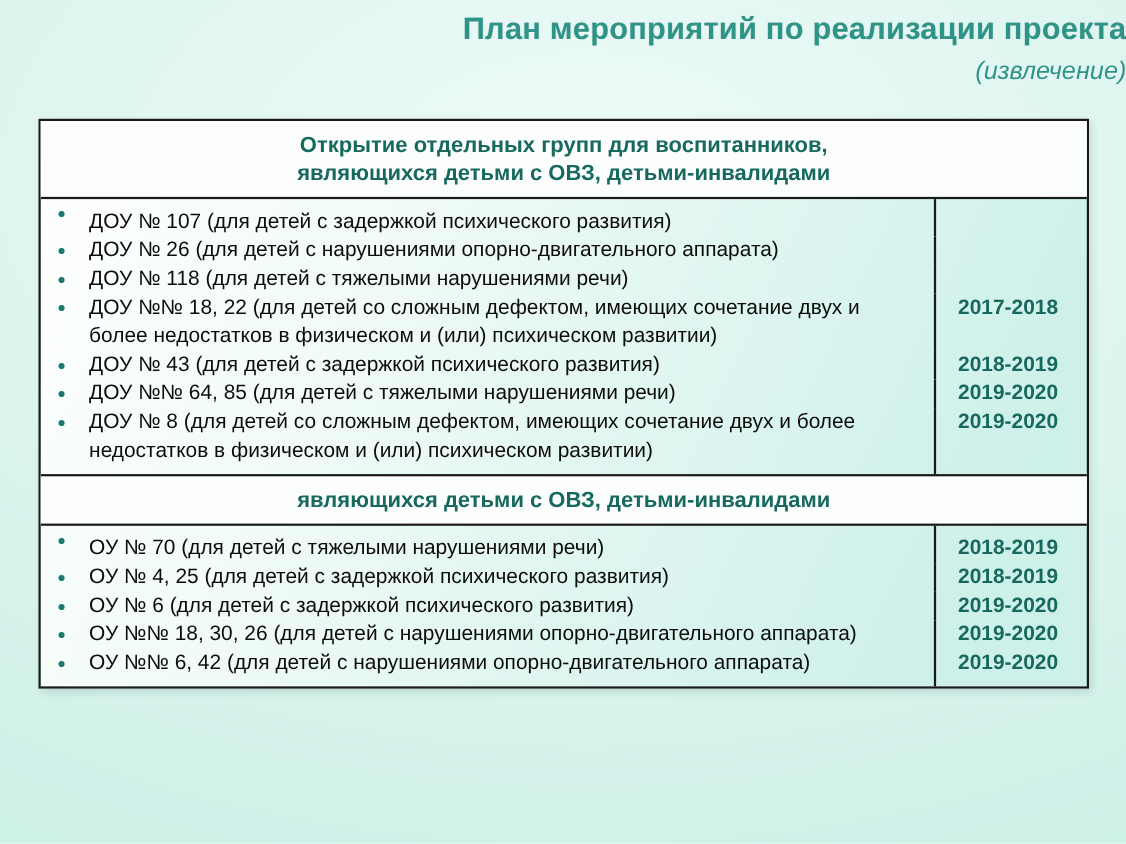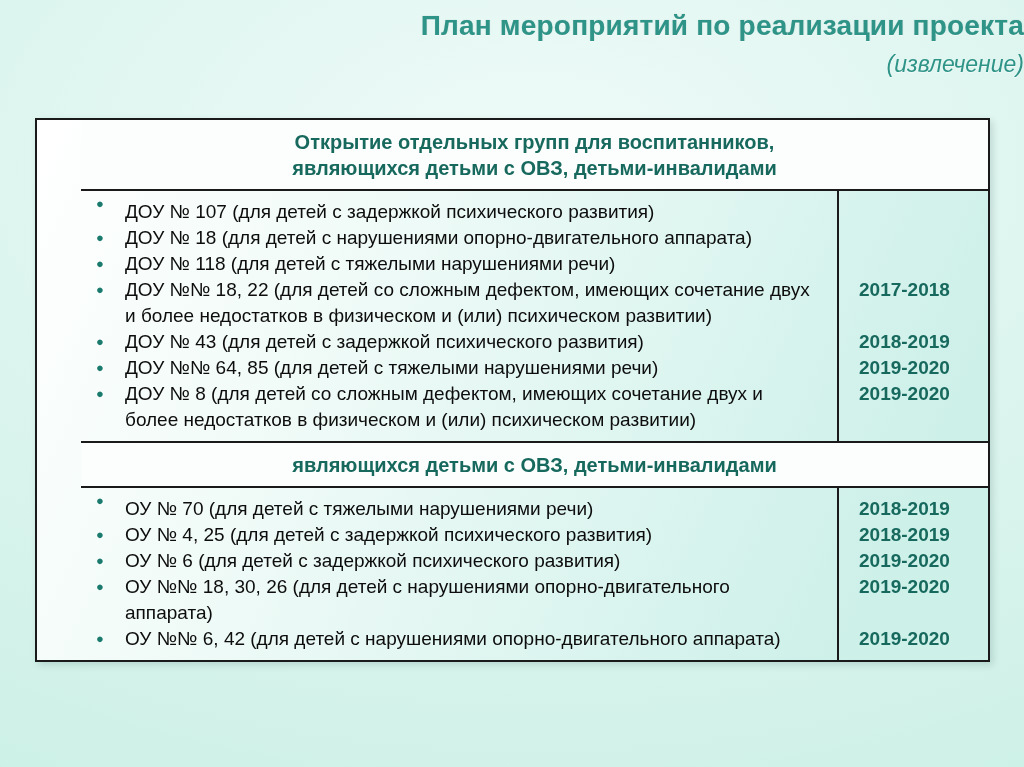--- a/index.html
+++ b/index.html
@@ -15,25 +15,24 @@
   .slide-title {
     font-size:28px; font-weight:bold; color:#2f9488; letter-spacing:0.2px;
     text-shadow:0 1px 1px rgba(255,255,255,0.7), 0 0 1px rgba(10,80,70,0.35);
   }
   .slide-subtitle {
     margin-top:9px; font-size:23px; font-style:italic; color:#2f9488;
     text-shadow:0 1px 1px rgba(255,255,255,0.6);
   }
 
   .plan-table {
-    position:absolute; left:35px; top:118px; width:955px;
+    position:absolute; left:35px; top:108px; width:955px;
     border:2px solid #1a1a1a;
     background:linear-gradient(115deg, #ffffff 0%, #f1fbf8 30%, #cdf0e9 88%);
     box-shadow:3px 3px 7px rgba(20,60,55,0.15);
-    padding-left:44px;
   }
 
   .section-heading {
     background:#fcfefd;
     text-align:center;
     padding:9px 10px 8px 10px;
     font-size:20px; font-weight:bold; color:#17695e; line-height:26px;
     border-bottom:2px solid #1a1a1a;
   }
   .section-heading + .section-body + .section-heading { border-top:2px solid #1a1a1a; }
@@ -46,21 +45,21 @@
   .cell-main {
     position:relative;
     padding:0 26px 0 44px;
     font-size:19px; line-height:26px; color:#0d0d0d;
   }
   .bullet {
     position:absolute; left:15px; top:0;
     font-size:13px; line-height:26px; color:#1a7a6d;
   }
   .cell-year {
-    width:150px;
+    width:138px;
     border-left:2px solid #1a1a1a;
     padding:0 4px 0 20px;
     font-size:19px; line-height:26px; font-weight:bold; color:#17695e;
     white-space:nowrap;
     margin-top:16px;
   }
   .row.first .cell { padding-top:8px; }
   .row.last  .cell { padding-bottom:8px; }
 </style>
 </head>
@@ -84,21 +83,21 @@
       <div class="row first">
         <div class="cell cell-main">
           <span class="bullet">●</span>
           <span>ДОУ № 107 (для детей с задержкой психического развития)</span>
         </div>
         <div class="cell cell-year"></div>
       </div>
       <div class="row">
         <div class="cell cell-main">
           <span class="bullet">●</span>
-          <span>ДОУ № 18 (для детей с нарушениями опорно-двигательного аппарата)</span>
+          <span>ДОУ № 26 (для детей с нарушениями опорно-двигательного аппарата)</span>
         </div>
         <div class="cell cell-year"></div>
       </div>
       <div class="row">
         <div class="cell cell-main">
           <span class="bullet">●</span>
           <span>ДОУ № 118 (для детей с тяжелыми нарушениями речи)</span>
         </div>
         <div class="cell cell-year"></div>
       </div>

